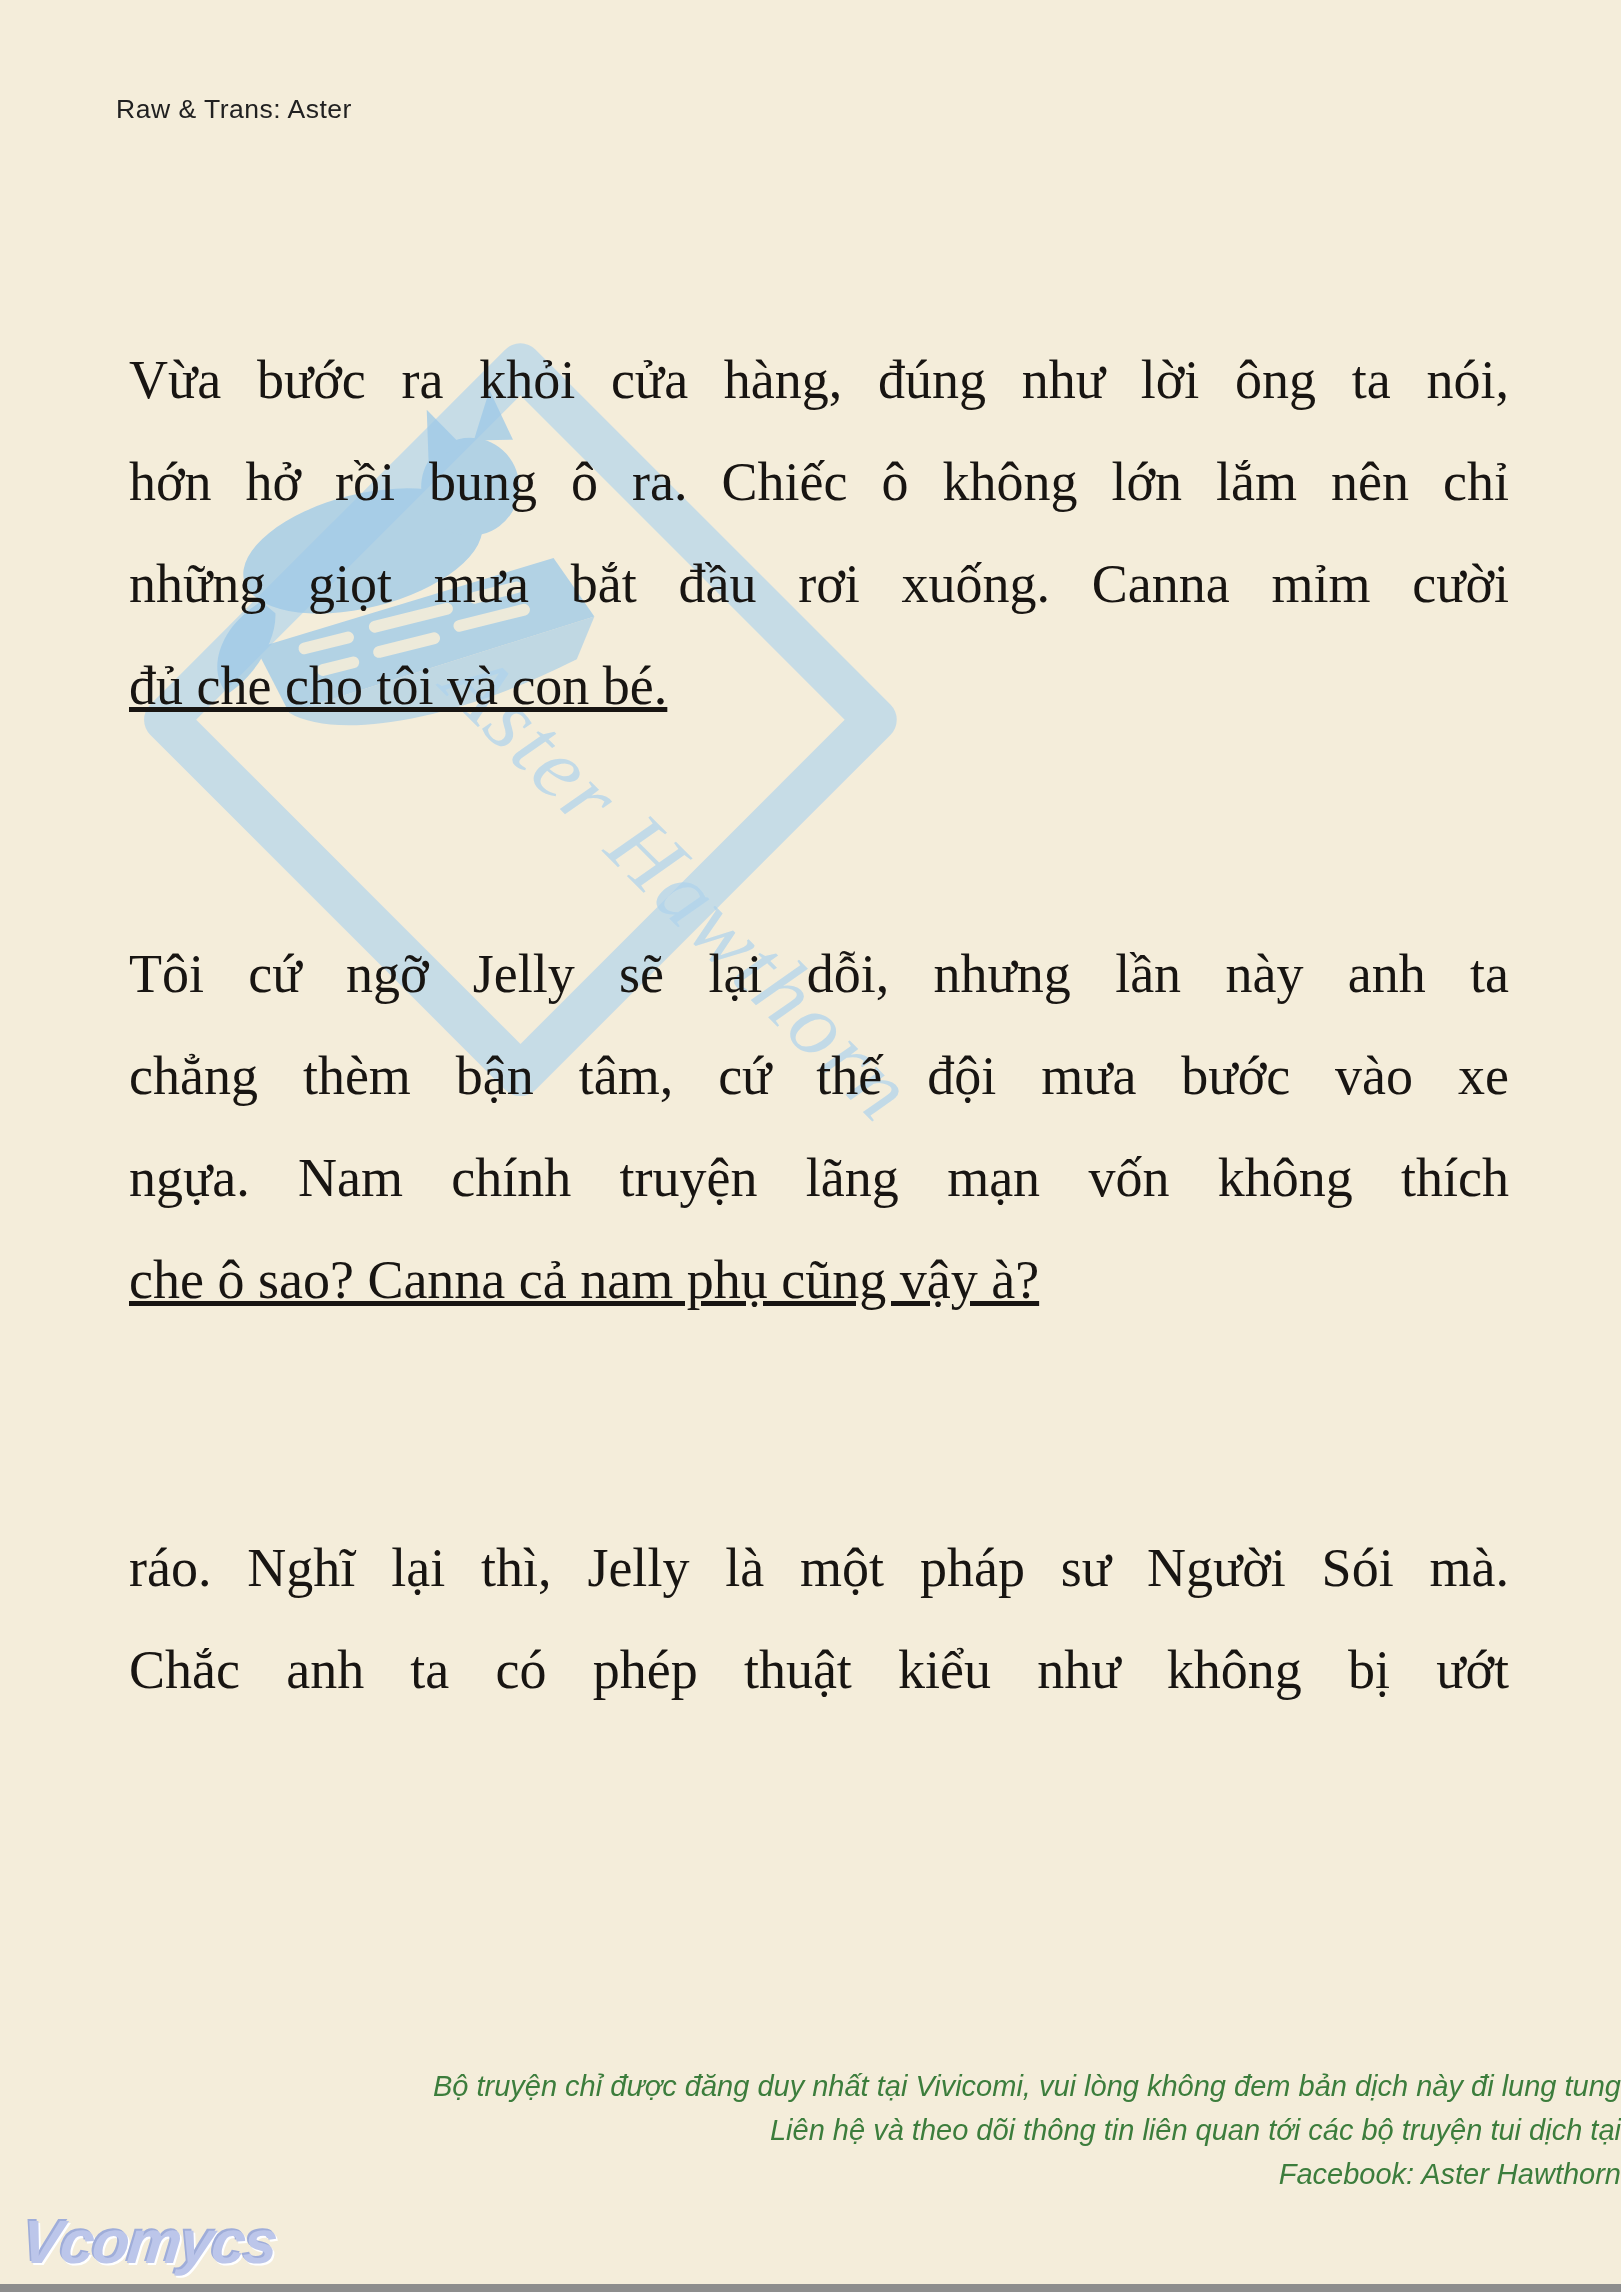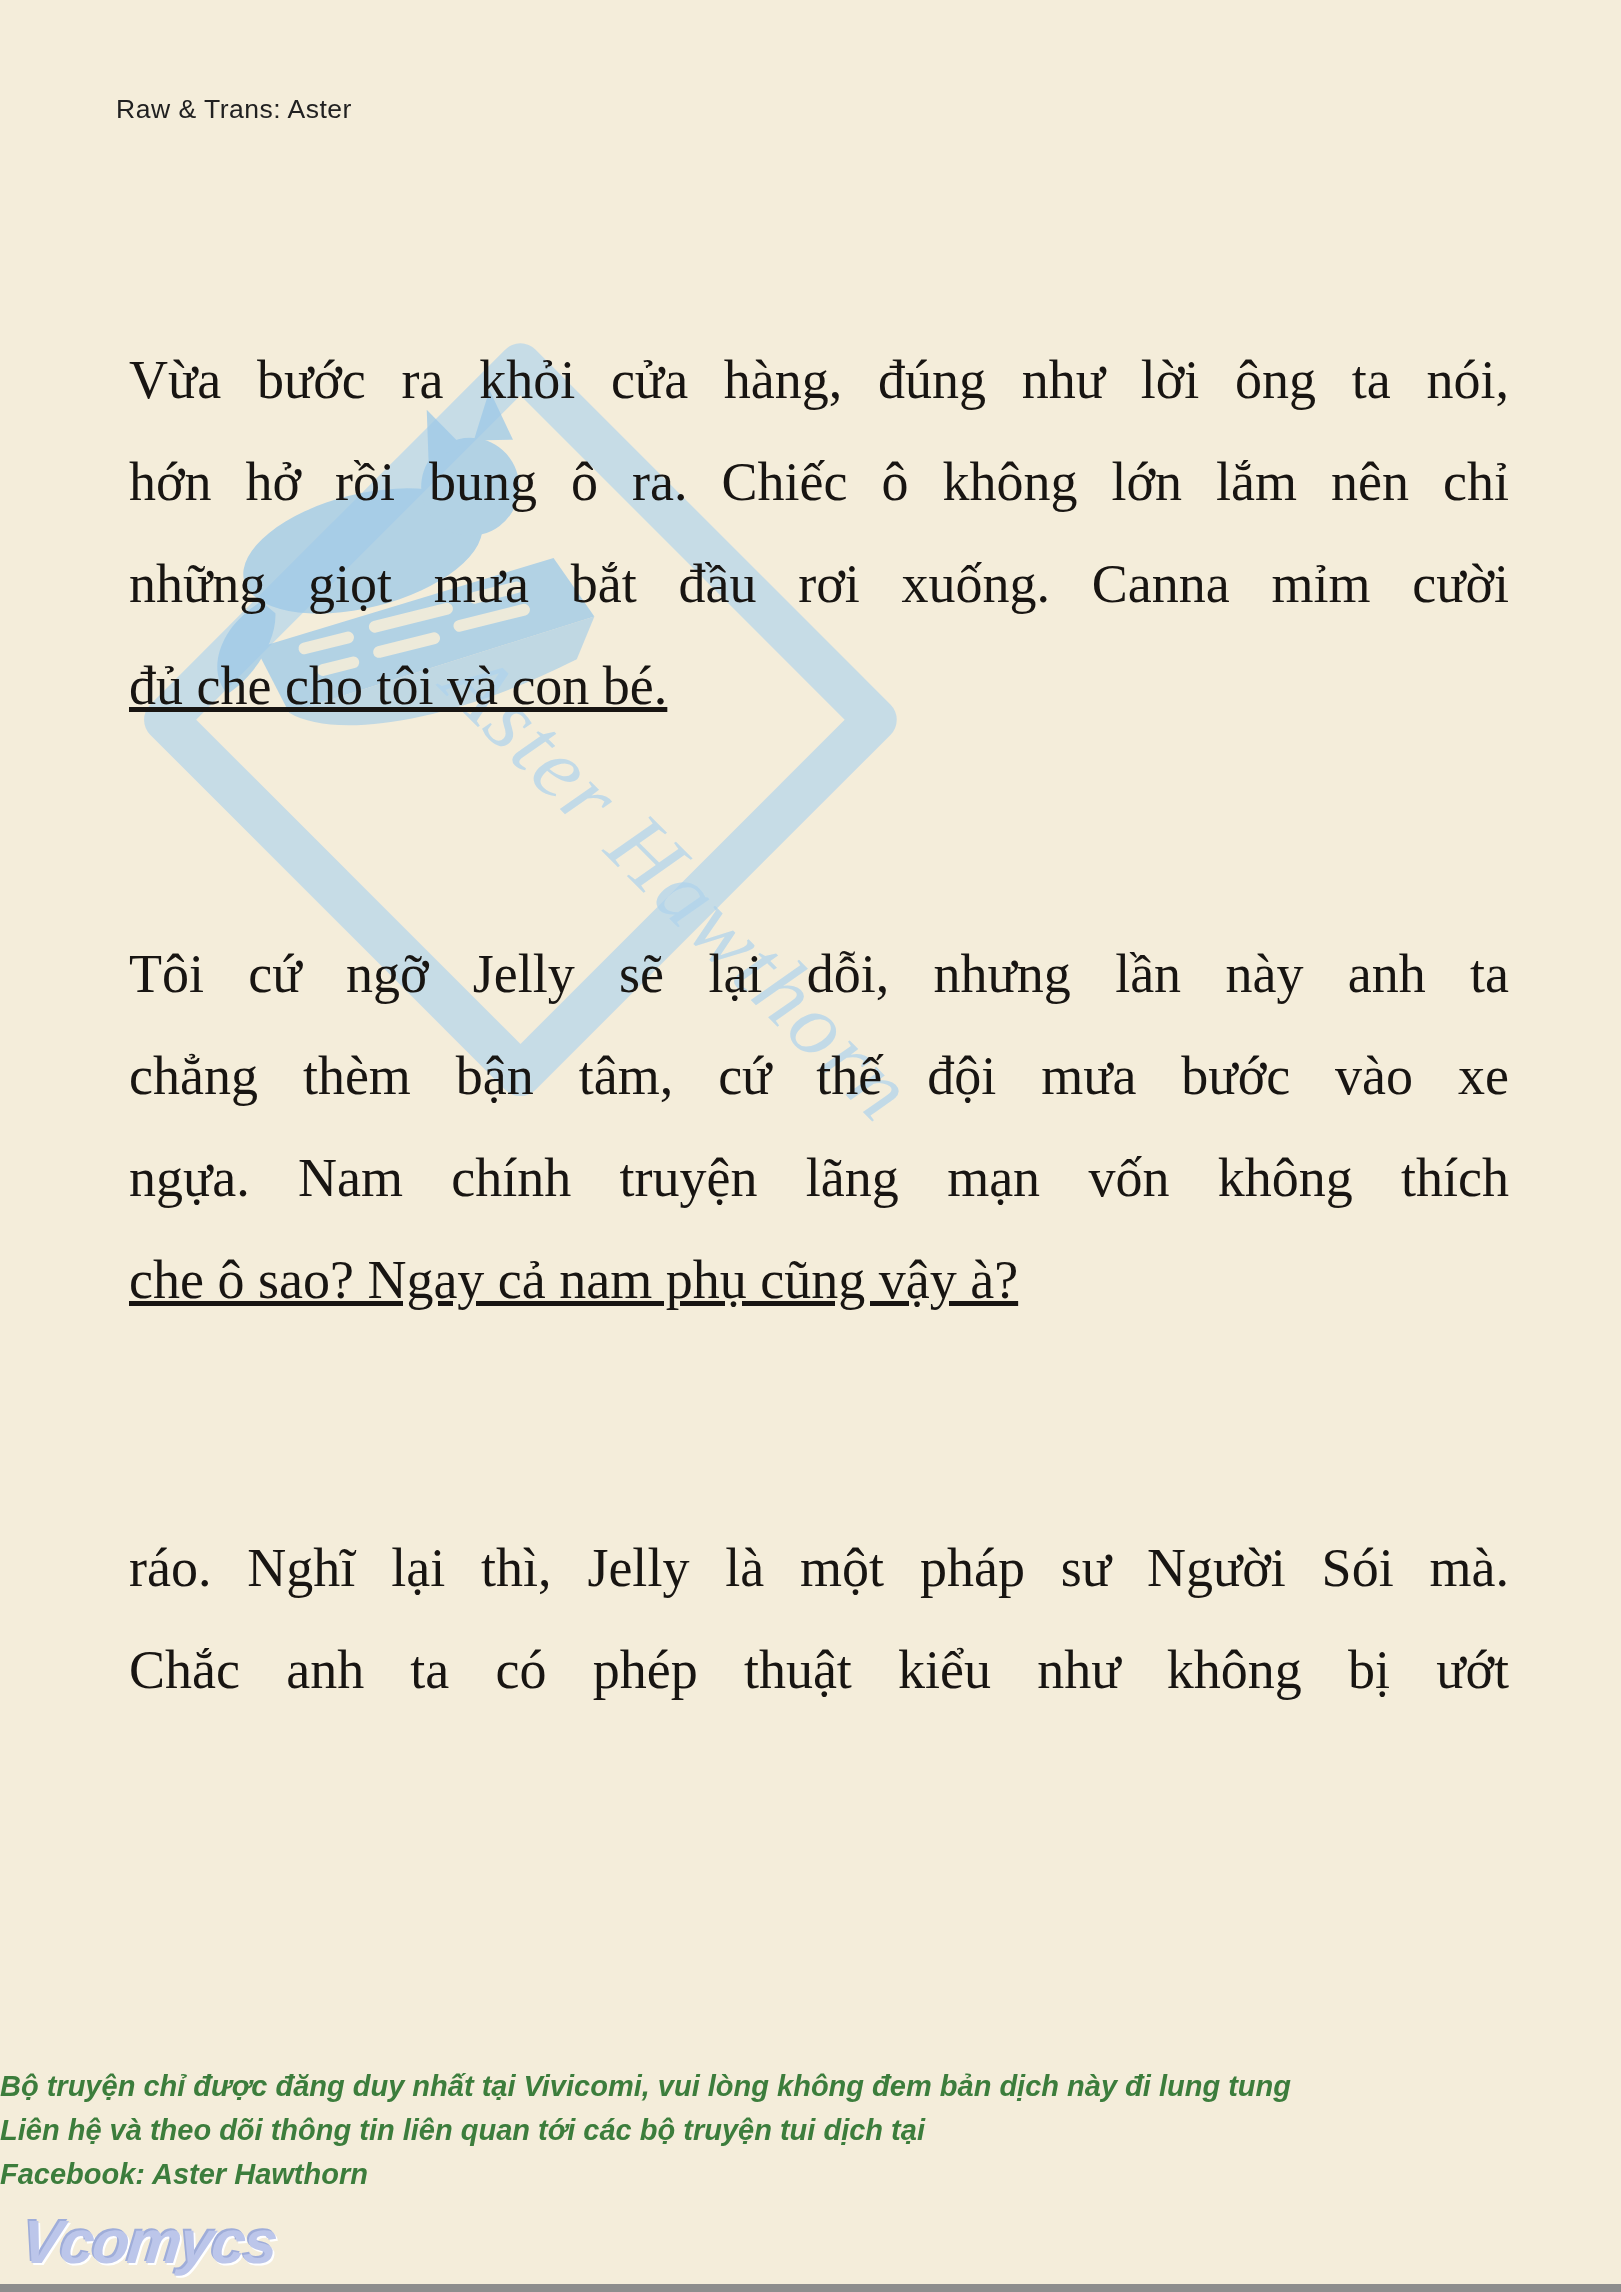--- a/index.html
+++ b/index.html
@@ -21,23 +21,23 @@
     color:#181512;
   }
   .para{margin:0 0 186px 0;}
   .bline{
     font-size:54px;line-height:102px;white-space:normal;
     text-align:justify;text-align-last:justify;margin-left:16px;
   }
   .bline.last{text-align:left;text-align-last:left;text-decoration:underline;}
   .footer{
     position:absolute;left:0;right:0;top:2064px;z-index:2;
-    text-align:left;
+    text-align:right;
     font-family:"Liberation Sans", sans-serif;
-    font-style:italic;font-weight:bold;
+    font-style:italic;font-weight:normal;
     font-size:29px;line-height:44px;
     color:#3c7d3c;
   }
   .brand{
     position:absolute;left:21.6px;top:2207px;z-index:2;
     font-family:"Liberation Sans", sans-serif;
     font-style:italic;font-weight:bold;
     font-size:61px;letter-spacing:-2px;
     color:#bcc6ea;
     text-shadow:-2px -2px 0 #9fadd9, 2px 2px 0 #ffffff;
@@ -81,21 +81,21 @@
     <div class="para">
       <div class="bline">Vừa bước ra khỏi cửa hàng, đúng như lời ông ta nói,</div>
       <div class="bline">hớn hở rồi bung ô ra. Chiếc ô không lớn lắm nên chỉ</div>
       <div class="bline">những giọt mưa bắt đầu rơi xuống. Canna mỉm cười</div>
       <div class="bline last">đủ che cho tôi và con bé.</div>
     </div>
     <div class="para">
       <div class="bline">Tôi cứ ngỡ Jelly sẽ lại dỗi, nhưng lần này anh ta</div>
       <div class="bline">chẳng thèm bận tâm, cứ thế đội mưa bước vào xe</div>
       <div class="bline">ngựa. Nam chính truyện lãng mạn vốn không thích</div>
-      <div class="bline last">che ô sao? Ngay cả nam phụ cũng vậy à?</div>
+      <div class="bline last">che ô sao? Canna cả nam phụ cũng vậy à?</div>
     </div>
     <div class="para">
       <div class="bline">ráo. Nghĩ lại thì, Jelly là một pháp sư Người Sói mà.</div>
       <div class="bline">Chắc anh ta có phép thuật kiểu như không bị ướt</div>
     </div>
   </div>
 
   <div class="footer">
     <div>Bộ truyện chỉ được đăng duy nhất tại Vivicomi, vui lòng không đem bản dịch này đi lung tung</div>
     <div>Liên hệ và theo dõi thông tin liên quan tới các bộ truyện tui dịch tại</div>

